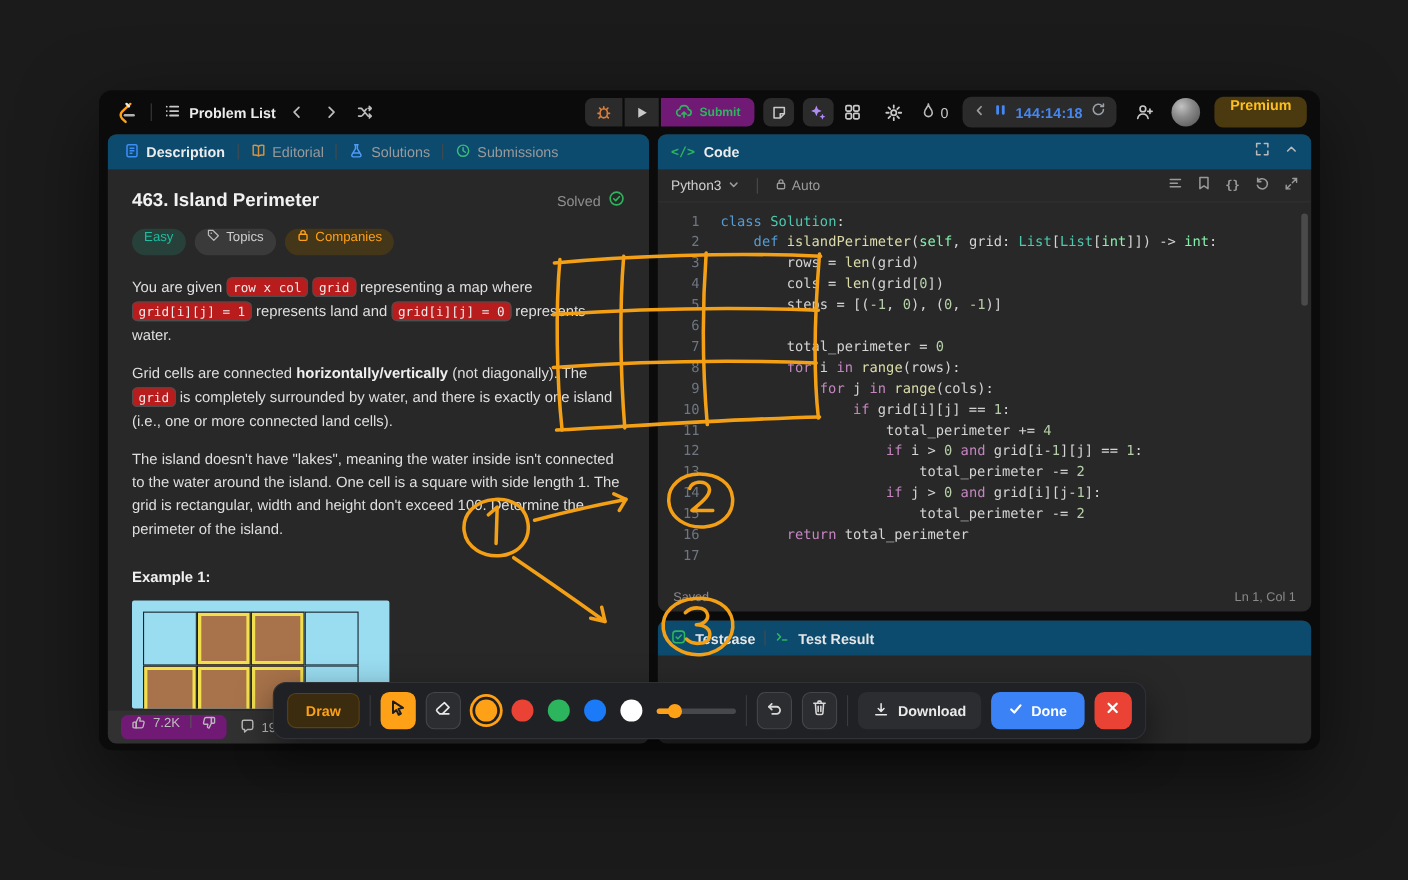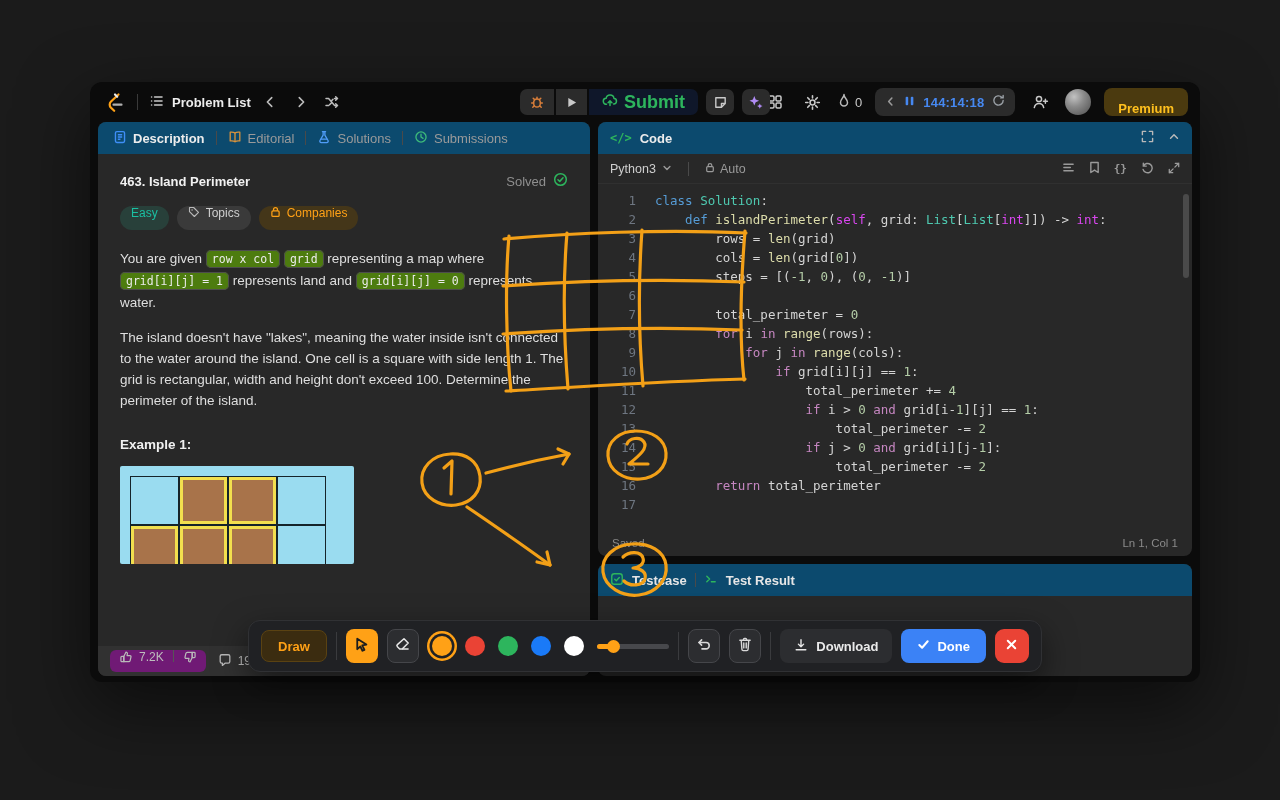--- a/index.html
+++ b/index.html
@@ -14,57 +14,57 @@
   .navbar{height:40px;display:flex;align-items:center;padding:0 12px;position:relative}
   .nav-left{display:flex;align-items:center;gap:7px}
   .nav-sep{width:1px;height:16px;background:#3a3a3a;margin:0 4px}
   .icon-btn{display:flex;align-items:center;justify-content:center;min-width:24px;height:26px;border-radius:6px;cursor:pointer;color:#c9c9c9}
   .plist{display:flex;align-items:center;gap:7px;color:#ececec;font-size:13px;font-weight:600;cursor:pointer}
   .nav-center{position:absolute;left:50%;top:7px;transform:translateX(-50%);display:flex;align-items:center;gap:8px}
   .run-group{display:flex;align-items:center;gap:2px}
   .seg{background:#2b2b2b;height:26px;display:flex;align-items:center;justify-content:center;padding:0 9px;cursor:pointer}
   .seg.first{border-radius:7px 0 0 7px}
   .seg.last{border-radius:0 7px 7px 0}
-  .submit-seg{color:#2db55d;font-size:18px;font-weight:600;gap:6px;background:#0f172a;padding:0 13px}
+  .submit-seg{color:#2db55d;font-size:11px;font-weight:600;gap:6px;background:#701a75;padding:0 13px}
   .sq-btn{width:28px;height:26px;background:#2b2b2b;border-radius:7px;display:flex;align-items:center;justify-content:center;cursor:pointer}
   .nav-right{margin-left:auto;display:flex;align-items:center;gap:13px}
   .streak{display:flex;align-items:center;gap:4px;color:#c9c9c9;font-size:13px}
   .timer-pill{display:flex;align-items:center;gap:8px;background:#2b2b2b;border-radius:8px;height:28px;padding:0 10px;cursor:pointer}
   .timer-text{color:#4688f1;font-size:13px;font-weight:600;letter-spacing:.2px}
   .avatar{width:26px;height:26px;border-radius:50%;background:radial-gradient(circle at 35% 30%,#c2c2c2 0%,#8a8a8a 40%,#4c4c4c 100%);cursor:pointer}
-  .premium-btn{height:28px;padding:0 14px;border-radius:8px;background:#4b3a0f;color:#ffc01e;font-size:13px;font-weight:600;display:flex;align-items:flex-end;cursor:pointer}
+  .premium-btn{height:28px;padding:0 14px;border-radius:8px;background:#4b3a0f;color:#ffc01e;font-size:13px;font-weight:600;display:flex;align-items:flex-start;cursor:pointer}
 
   
   .content{position:absolute;top:40px;left:8px;right:8px;bottom:6px;display:flex;gap:8px}
   .panel{background:#282828;border-radius:8px;overflow:hidden;display:flex;flex-direction:column}
   .left-panel{width:492px;flex:none}
   .right-col{flex:1;display:flex;flex-direction:column;gap:8px;min-width:0}
   .code-panel{flex:1}
   .tc-panel{height:112px;flex:none}
   .panel-header{height:32px;background:#0c4a6e;display:flex;align-items:center;padding:0 12px;flex:none}
 
   
   .tab{display:flex;align-items:center;gap:6px;font-size:13px;color:#9a9a9a;cursor:pointer;padding:0 3px;white-space:nowrap}
   .tab.active{color:#ececec;font-weight:600}
   .tab-sep{width:1px;height:14px;background:#4a4a4a;margin:0 8px}
 
   
   .desc-body{padding:18px 22px 0 22px;flex:1;overflow:hidden}
   .title-row{display:flex;justify-content:space-between;align-items:center}
-  .q-title{font-size:13px;font-weight:700;color:#f2f2f2}
+  .q-title{font-size:17px;font-weight:700;color:#f2f2f2}
   .solved{display:flex;align-items:center;gap:7px;color:#8f8f8f;font-size:13px}
   .badge-row{display:flex;gap:8px;margin-top:16px}
   .badge{display:inline-flex;align-items:flex-start;gap:6px;height:24px;padding:0 11px;border-radius:12px;font-size:12px;cursor:pointer}
   .badge.easy{background:#28403a;color:#1bbfa2}
   .badge.topics{background:#3a3a3a;color:#cfcfcf}
   .badge.companies{background:#443619;color:#ffa116}
   .desc-p{margin-top:14px;font-size:13.5px;line-height:21px;color:#dfdfdf}
   .desc-p:first-of-type{margin-top:18px}
   .desc-p strong{font-weight:700;color:#f0f0f0}
-  .inline-code{font-family:"DejaVu Sans Mono",monospace;font-size:11.5px;background:#4d7c0f;border:1px solid #4d4d4d;border-radius:5px;padding:1px 5px;color:#ebebeb;white-space:nowrap}
+  .inline-code{font-family:"DejaVu Sans Mono",monospace;font-size:11.5px;background:#b91c1c;border:1px solid #4d4d4d;border-radius:5px;padding:1px 5px;color:#ebebeb;white-space:nowrap}
   .example-label{margin-top:26px;font-size:13.5px;font-weight:700;color:#f0f0f0}
   .ex-img{margin-top:14px;width:234px;height:98px;background:#9adcf0;padding:10px;overflow:hidden;border-radius:2px}
   .ex-grid{display:grid;grid-template-columns:repeat(4,49px);grid-auto-rows:49px}
   .ex-cell{border:1.5px solid #15242a}
   .ex-cell.water{background:#9adcf0}
   .ex-cell.land{background:#a8734a;box-shadow:inset 0 0 0 3px #f2df4e}
   .desc-footer{height:30px;background:#313131;display:flex;align-items:center;gap:12px;padding:0 12px;flex:none;font-size:12px;color:#bdbdbd}
   .pill{display:flex;align-items:flex-start;gap:9px;background:#701a75;border-radius:6px;height:22px;padding:0 9px}
   .pill .mini-sep{width:1px;height:12px;background:#565656}
   .comment-group{display:flex;align-items:center;gap:6px}
@@ -76,21 +76,21 @@
   .hdr-icons{margin-left:auto;display:flex;align-items:center;gap:14px}
   .code-toolbar{height:30px;display:flex;align-items:center;gap:8px;padding:0 12px;flex:none;border-bottom:1px solid #303030}
   .lang{display:flex;align-items:center;gap:6px;color:#cfcfcf;font-size:12.5px;cursor:pointer}
   .auto{display:flex;align-items:center;gap:5px;color:#9a9a9a;font-size:12.5px;cursor:pointer}
   .tb-icons{margin-left:auto;display:flex;align-items:center;gap:14px;color:#9a9a9a}
   .braces{font-family:"DejaVu Sans Mono",monospace;font-size:11px;color:#9a9a9a;font-weight:700}
   .code-area{position:relative;flex:1;overflow:hidden;padding-top:7px;font-family:"DejaVu Sans Mono",monospace;font-size:12.5px;line-height:19px}
   .code-line{display:flex;padding-left:8px}
   .ln{width:30px;flex:none;text-align:right;color:#6e7681;margin-right:19px;user-select:none}
   .code-text{white-space:pre;color:#d4d4d4}
-  .tok-kw{color:#569cd6}.tok-ct{color:#c586c0}.tok-ty{color:#4ec9b0}.tok-fn{color:#dcdcaa}.tok-sf{color:#d946ef}.tok-nm{color:#b5cea8}.tok-pl{color:#d4d4d4}
+  .tok-kw{color:#569cd6}.tok-ct{color:#c586c0}.tok-ty{color:#4ec9b0}.tok-fn{color:#dcdcaa}.tok-sf{color:#86efac}.tok-nm{color:#b5cea8}.tok-pl{color:#d4d4d4}
   .scroll-thumb{position:absolute;right:3px;top:10px;width:6px;height:84px;background:#4a4a4a;border-radius:3px}
   .code-status{height:26px;display:flex;align-items:center;justify-content:space-between;padding:0 14px;font-size:11.5px;color:#8a8a8a;flex:none}
 
   
   .tc-tab{display:flex;align-items:center;gap:8px;color:#e6e6e6;font-size:13px;font-weight:600;cursor:pointer}
 
   
   .draw-toolbar{position:absolute;left:158px;top:538px;width:794px;height:52px;background:#202124;border:1px solid #303134;border-radius:12px;display:flex;align-items:center;gap:9px;padding:0 12px;z-index:40;box-shadow:0 12px 32px rgba(0,0,0,.5)}
   .draw-btn{height:32px;padding:0 16px;border-radius:8px;background:#3b2c10;border:1px solid #5a4212;color:#ffa116;font-size:13px;font-weight:600;display:flex;align-items:center;cursor:pointer}
   .dt-sep{width:1px;height:28px;background:#3a3b3e}
@@ -297,20 +297,21 @@
               <span><svg width="11" height="12" viewBox="0 0 14 15" fill="none" stroke="#ffa116" stroke-width="1.6">
                     <rect x="2.4" y="6.2" width="9.2" height="7" rx="1.4"></rect>
                     <path d="M4.5 6V4.5a2.5 2.5 0 0 1 5 0V6"></path>
                   </svg></span>
               <span>Companies</span>
             </div>
           </div>
 
           <div>
               <p class="desc-p"><span>You are given </span><code class="inline-code">row x col</code><span> </span><code class="inline-code">grid</code><span> representing a map where </span><code class="inline-code">grid[i][j] = 1</code><span> represents land and </span><code class="inline-code">grid[i][j] = 0</code><span> represents water.</span></p>
+              <p class="desc-p"><span>Grid cells are connected </span><strong>horizontally/vertically</strong><span> (not diagonally). The </span><code class="inline-code">grid</code><span> is completely surrounded by water, and there is exactly one island (i.e., one or more connected land cells).</span></p>
               <p class="desc-p"><span>The island doesn't have "lakes", meaning the water inside isn't connected to the water around the island. One cell is a square with side length 1. The grid is rectangular, width and height don't exceed 100. Determine the perimeter of the island.</span></p>
             </div>
 
           <div class="example-label">Example 1:</div>
 
           <div class="ex-img">
             <div class="ex-grid">
                 <div class="ex-cell water"></div>
                 <div class="ex-cell land"></div>
                 <div class="ex-cell land"></div>

